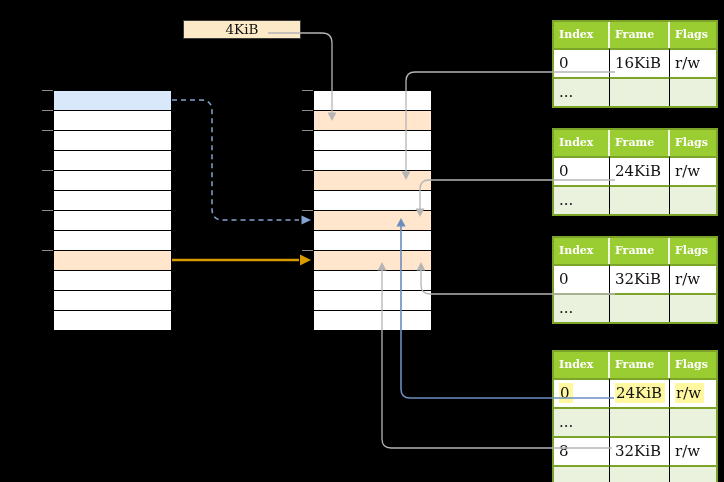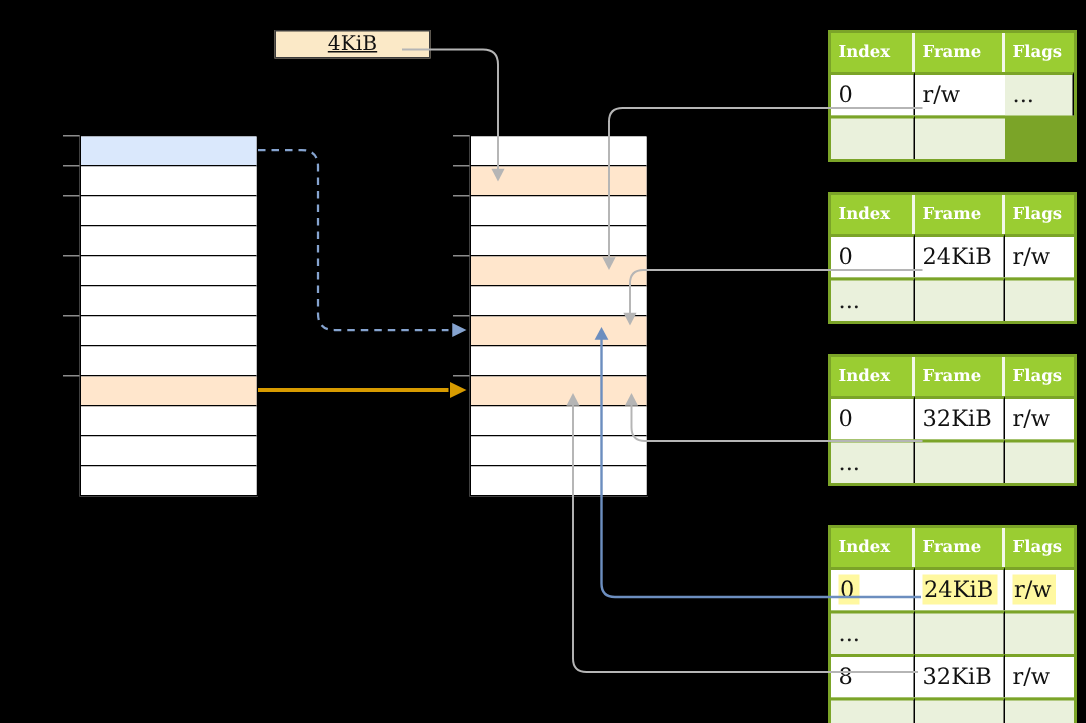--- a/index.html
+++ b/index.html
@@ -2,23 +2,23 @@
 <html style="--table-header-bg: #9acd32; --table-border: #7ba428; --table-alt-row-bg: #eaf1dc; --highlight-blue: #dae8fc; --highlight-orange: #ffe6cc; --label-box-bg: #fbe9c7; --label-box-border: #3b3b3b; --row-highlight-yellow: #fff8a0; --arrow-gray: #b5b5b5; --arrow-blue: #6c8ebf; --arrow-blue-dashed: #85a3cf; --arrow-orange: #d79b00;"><head>
 <meta charset="utf-8">
 <style>
   html,body{margin:0;padding:0;background:#000;}
   .canvas{
     position:relative;width:724px;height:482px;background:#000;overflow:hidden;
     font-family:"DejaVu Serif","Liberation Serif",serif;
   }
   
   .size-label{
-    position:absolute;left:183px;top:20px;width:104px;height:19px;
+    position:absolute;left:183px;top:20px;width:118px;height:19px;
     background:var(--label-box-bg);border:1px solid var(--label-box-border);
-    box-sizing:border-box;color:#111;font-size:13.5px;line-height:17px;text-align:center;text-decoration:underline;
+    box-sizing:border-box;color:#111;font-size:13.5px;line-height:17px;text-align:center;
   }
   
   .memcol{
     position:absolute;width:119px;height:241px;top:90px;
     border:1px solid #000;box-sizing:border-box;background:#fff;
   }
   .memcol.virtual{left:53px;}
   .memcol.physical{left:313px;}
   .mrow{height:20px;box-sizing:border-box;border-bottom:1px solid #000;background:#fff;}
   .mrow:last-child{border-bottom:none;height:19px;}
@@ -90,20 +90,21 @@
       <div class="mrow f-plain"></div>
       <div class="mrow f-plain"></div>
     </div>
 
   <div id="tables">
       <div class="ptable" style="top: 20px;">
         <div class="hcell c0">Index</div>
         <div class="hcell c1">Frame</div>
         <div class="hcell c2">Flags</div>
         <div class="bcell c0">0</div>
+        <div class="bcell c1">16KiB</div>
         <div class="bcell c2">r/w</div>
         <div class="bcell c0 shaded">...</div>
         <div class="bcell c1 shaded"></div>
         <div class="bcell c2 shaded"></div>
       </div>
       <div class="ptable" style="top: 128px;">
         <div class="hcell c0">Index</div>
         <div class="hcell c1">Frame</div>
         <div class="hcell c2">Flags</div>
         <div class="bcell c0">0</div>

